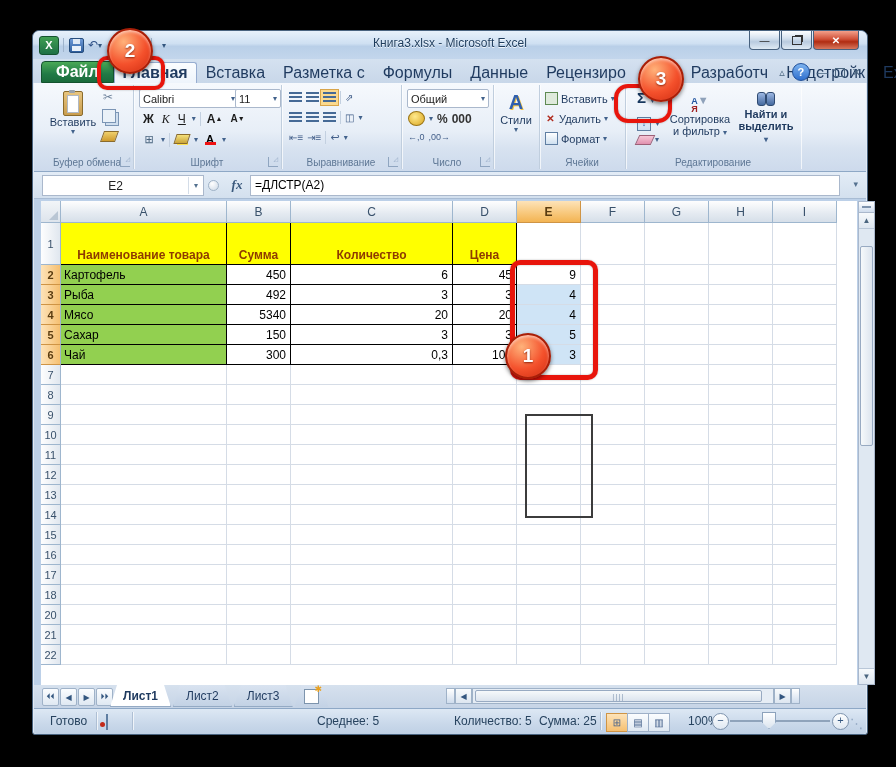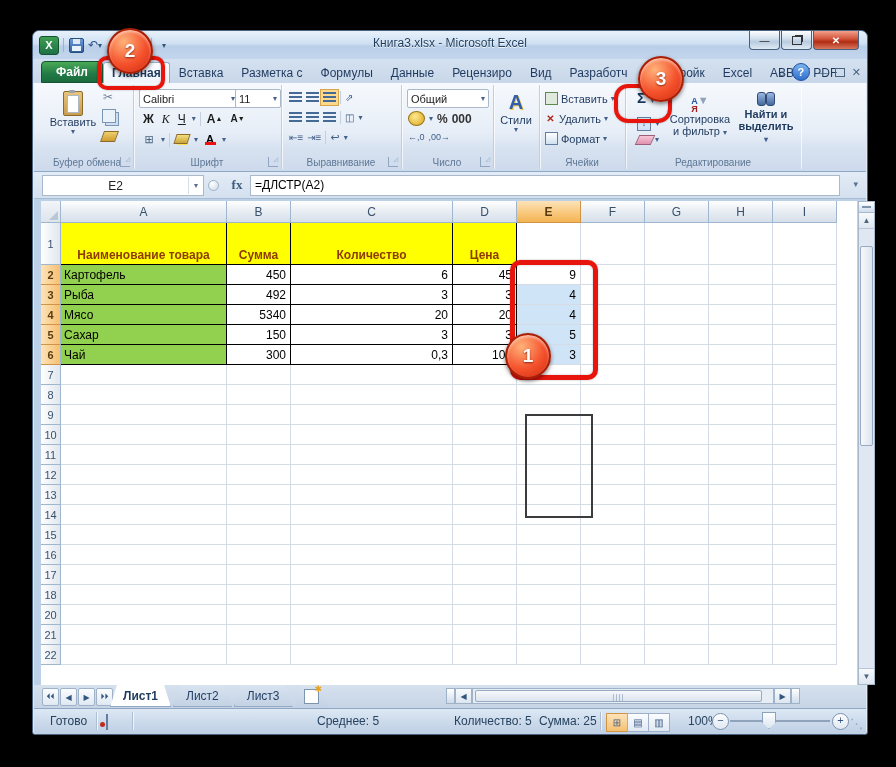--- a/index.html
+++ b/index.html
@@ -29,21 +29,21 @@
     text-shadow:0 1px 0 rgba(255,255,255,.8);}
   .winbtns{position:absolute;right:8px;top:0;display:flex;}
   .wbtn{width:29px;height:18px;border:1px solid #47617e;border-top:none;border-radius:0 0 4px 4px;
     background:linear-gradient(#fdfeff,#d6e2ef 40%,#b9cbdf 60%,#dfeaf4);display:flex;align-items:center;justify-content:center;
     font-size:10px;color:#2b2b2b;margin-left:1px;}
   .wbtn.close{width:44px;background:linear-gradient(#f3a08a,#d05038 45%,#b02c12 60%,#d8775d);color:#fff;font-weight:bold;}
   .restore-gl{width:8px;height:7px;border:1px solid #333;background:transparent;box-shadow:2px -2px 0 -1px #333;}
   
   #tabrow{position:absolute;left:0;top:28px;right:0;height:24px;background:linear-gradient(#d4e1f0,#c8d7e9);}
   .rtabs{position:absolute;left:8px;top:2px;display:flex;align-items:flex-end;height:22px;}
-  .rtab{height:20px;line-height:20px;padding:0 8px;font-size:12px;color:#1f3a5f;white-space:nowrap;
+  .rtab{height:20px;line-height:20px;padding:0 8px;font-size:16px;color:#1f3a5f;white-space:nowrap;
     border:1px solid transparent;border-bottom:none;}
   .rtab.file{background:linear-gradient(#4aa956,#217a46 60%,#1b6b3c);color:#fff;border-radius:4px 4px 0 0;
     border:1px solid #14532f;padding:0 14px;font-weight:bold;}
   .rtab.active{background:linear-gradient(#fbfdff,#eef4fb);border:1px solid #97add0;border-bottom:none;
     border-radius:3px 3px 0 0;font-weight:bold;}
   .tab-ctrls{position:absolute;right:6px;top:4px;display:flex;align-items:center;gap:7px;}
   .tc{font-size:11px;color:#4a657f;}
   .help{width:16px;height:16px;border-radius:50%;background:linear-gradient(#7db3ef,#2f6fce);color:#fff;
     font-weight:bold;font-size:11px;text-align:center;line-height:16px;border:1px solid #1f4f9a;}
   .small-restore{width:8px;height:7px;border:1px solid #4a657f;}
@@ -89,21 +89,21 @@
   
   #fbar{position:absolute;left:1px;right:1px;top:141px;height:26px;background:linear-gradient(#e3ecf6,#d3e0ee);
     border-bottom:1px solid #a8bcd4;display:flex;align-items:center;}
   .namebox{position:absolute;left:8px;top:3px;width:160px;height:19px;background:#fff;border:1px solid #aab8cc;
     font-size:12px;color:#222;display:flex;align-items:center;}
   .namebox .txt{flex:1;text-align:center;}
   .nb-split{width:14px;height:17px;border-left:1px solid #d4dde8;color:#54718f;font-size:8px;text-align:center;line-height:17px;}
   .nb-dot{position:absolute;left:174px;top:8px;width:9px;height:9px;border-radius:50%;
     background:radial-gradient(circle at 35% 30%,#fff,#cdd9e6);border:1px solid #9fb2c6;}
   .fx{position:absolute;left:192px;top:3px;width:22px;height:19px;font-family:"Liberation Serif",serif;
-    font-weight:bold;font-size:13px;color:#3b5a7d;text-align:center;line-height:19px;}
+    font-style:italic;font-weight:bold;font-size:13px;color:#3b5a7d;text-align:center;line-height:19px;}
   .finput{position:absolute;left:216px;top:3px;right:26px;height:19px;background:#fff;border:1px solid #aab8cc;
     font-size:12px;color:#000;padding:0 4px;line-height:19px;}
   .fchev{position:absolute;right:8px;top:7px;font-size:9px;color:#54718f;}
   
   #sheet{position:absolute;left:8px;top:170px;width:816px;height:484px;background:#fff;}
   .colhdr{position:absolute;top:0;left:0;height:22px;display:flex;}
   .ch{box-sizing:border-box;border-right:1px solid #9eb6ce;border-bottom:1px solid #9eb6ce;
     background:linear-gradient(#fefefe,#e4eaf1 60%,#d6dfe9);font-size:12px;color:#39516b;
     display:flex;align-items:center;justify-content:center;height:22px;}
   .ch.sel{background:linear-gradient(#fde3b9,#f8c97e 55%,#f3b453);border-right:1px solid #cf9445;

